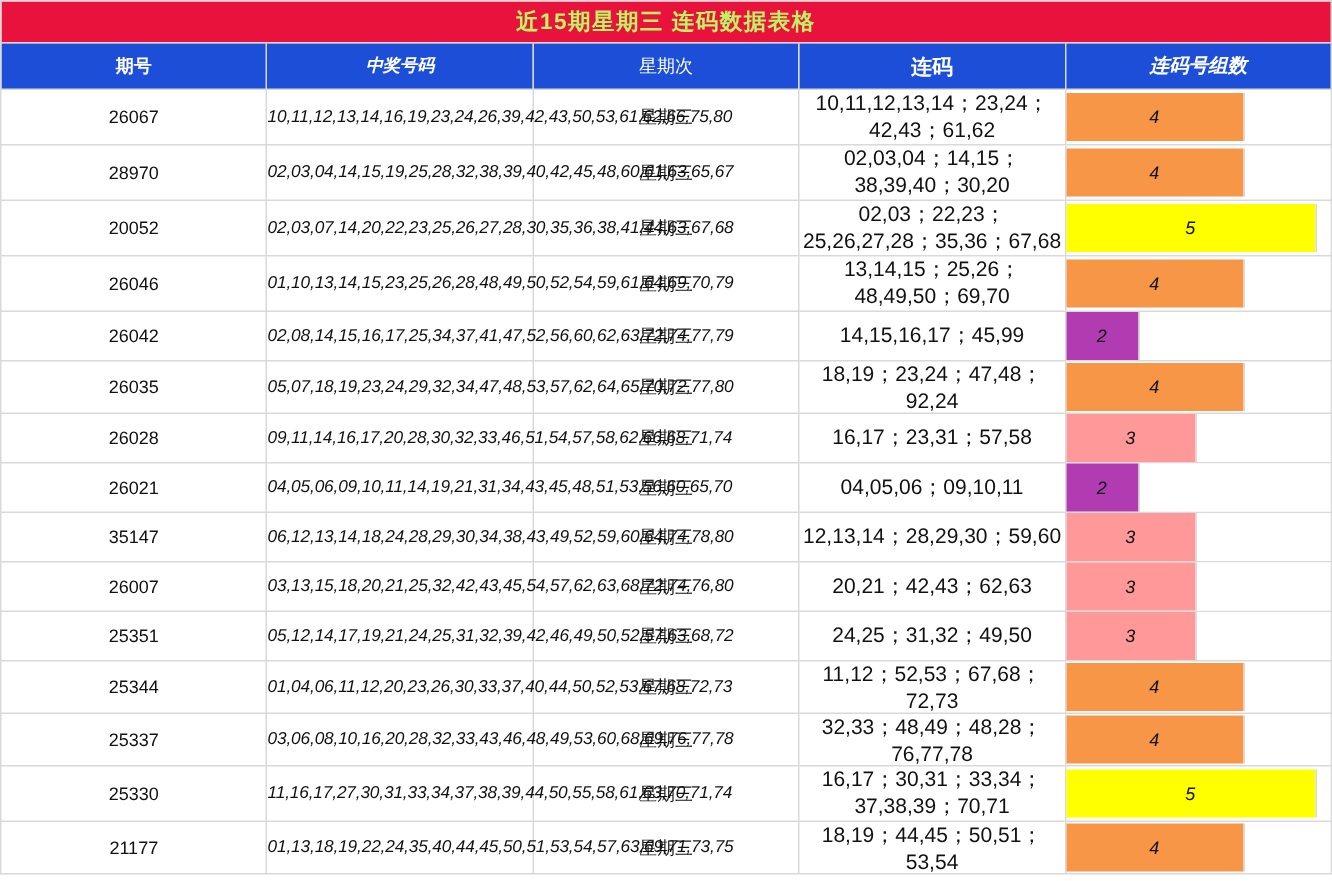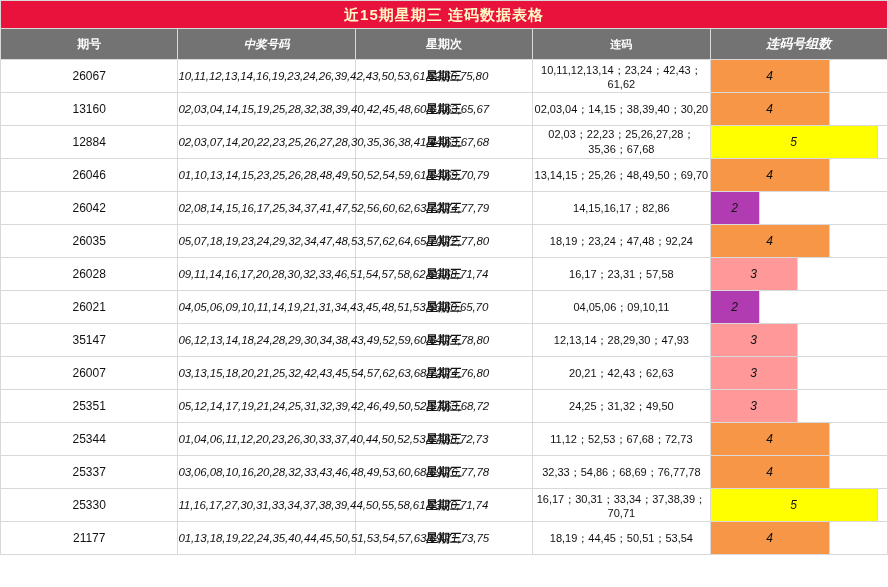--- a/index.html
+++ b/index.html
@@ -23,31 +23,31 @@
     table-layout: fixed;
     width: 888px;
   }
   table.lotto td, table.lotto th {
     border: 1px solid #d9d9d9;
     padding: 0;
     margin: 0;
   }
   .title-bar {
     background: #e8123c;
-    color: #fef9c3;
+    color: #bef264;
     font-size: 15px;
     font-weight: bold;
     text-align: center;
     height: 27px;
     line-height: 27px;
     letter-spacing: 1px;
     border: 1px solid #e8123c;
   }
   .hdr {
-    background: #737373;
+    background: #1d4ed8;
     color: #ffffff;
     font-size: 13px;
     font-weight: bold;
     text-align: center;
     height: 30px;
     line-height: 30px;
     border: 1px solid #e8123c;
   }
   .cell {
     height: 32px;
@@ -63,25 +63,25 @@
   }
   .c-nums {
     width: 348px;
     font-size: 11.5px;
     letter-spacing: -0.1px;
     font-style: italic;
   }
   .c-week {
     width: 62px;
     font-size: 12px;
-    font-weight: bold;
+    font-weight: normal;
   }
   .c-lian {
     width: 252px;
-    font-size: 11px;
+    font-size: 14px;
   }
   .c-count {
     width: 166px;
     padding: 0;
     font-style: italic;
   }
   .countwrap {
     display: flex;
     height: 32px;
     width: 100%;
@@ -132,34 +132,34 @@
           <td class="cell c-lian">10,11,12,13,14；23,24；42,43；61,62</td>
           <td class="cell c-count">
             <div class="countwrap">
               <div class="bar num" style="background: rgb(247, 150, 70); width: 118px;">4</div>
               <div class="sep"></div>
               <div class="bar rest" style="background: rgb(255, 255, 255);"></div>
             </div>
           </td>
         </tr>
         <tr>
-          <td class="cell c-issue">13160</td>
+          <td class="cell c-issue">28970</td>
           <td class="cell c-nums">02,03,04,14,15,19,25,28,32,38,39,40,42,45,48,60,61,63,65,67</td>
           <td class="cell c-week">星期三</td>
           <td class="cell c-lian">02,03,04；14,15；38,39,40；30,20</td>
           <td class="cell c-count">
             <div class="countwrap">
               <div class="bar num" style="background: rgb(247, 150, 70); width: 118px;">4</div>
               <div class="sep"></div>
               <div class="bar rest" style="background: rgb(255, 255, 255);"></div>
             </div>
           </td>
         </tr>
         <tr>
-          <td class="cell c-issue">12884</td>
+          <td class="cell c-issue">20052</td>
           <td class="cell c-nums">02,03,07,14,20,22,23,25,26,27,28,30,35,36,38,41,44,63,67,68</td>
           <td class="cell c-week">星期三</td>
           <td class="cell c-lian">02,03；22,23；25,26,27,28；35,36；67,68</td>
           <td class="cell c-count">
             <div class="countwrap">
               <div class="bar num" style="background: rgb(255, 255, 0); width: 166px;">5</div>
               <div class="sep"></div>
               <div class="bar rest" style="background: rgb(255, 255, 255);"></div>
             </div>
           </td>
@@ -174,21 +174,21 @@
               <div class="bar num" style="background: rgb(247, 150, 70); width: 118px;">4</div>
               <div class="sep"></div>
               <div class="bar rest" style="background: rgb(255, 255, 255);"></div>
             </div>
           </td>
         </tr>
         <tr>
           <td class="cell c-issue">26042</td>
           <td class="cell c-nums">02,08,14,15,16,17,25,34,37,41,47,52,56,60,62,63,72,74,77,79</td>
           <td class="cell c-week">星期三</td>
-          <td class="cell c-lian">14,15,16,17；82,86</td>
+          <td class="cell c-lian">14,15,16,17；45,99</td>
           <td class="cell c-count">
             <div class="countwrap">
               <div class="bar num" style="background: rgb(177, 59, 177); width: 48px;">2</div>
               <div class="sep"></div>
               <div class="bar rest" style="background: rgb(255, 255, 255);"></div>
             </div>
           </td>
         </tr>
         <tr>
           <td class="cell c-issue">26035</td>
@@ -226,21 +226,21 @@
               <div class="bar num" style="background: rgb(177, 59, 177); width: 48px;">2</div>
               <div class="sep"></div>
               <div class="bar rest" style="background: rgb(255, 255, 255);"></div>
             </div>
           </td>
         </tr>
         <tr>
           <td class="cell c-issue">35147</td>
           <td class="cell c-nums">06,12,13,14,18,24,28,29,30,34,38,43,49,52,59,60,64,74,78,80</td>
           <td class="cell c-week">星期三</td>
-          <td class="cell c-lian">12,13,14；28,29,30；47,93</td>
+          <td class="cell c-lian">12,13,14；28,29,30；59,60</td>
           <td class="cell c-count">
             <div class="countwrap">
               <div class="bar num" style="background: rgb(255, 153, 153); width: 86px;">3</div>
               <div class="sep"></div>
               <div class="bar rest" style="background: rgb(255, 255, 255);"></div>
             </div>
           </td>
         </tr>
         <tr>
           <td class="cell c-issue">26007</td>
@@ -278,21 +278,21 @@
               <div class="bar num" style="background: rgb(247, 150, 70); width: 118px;">4</div>
               <div class="sep"></div>
               <div class="bar rest" style="background: rgb(255, 255, 255);"></div>
             </div>
           </td>
         </tr>
         <tr>
           <td class="cell c-issue">25337</td>
           <td class="cell c-nums">03,06,08,10,16,20,28,32,33,43,46,48,49,53,60,68,69,76,77,78</td>
           <td class="cell c-week">星期三</td>
-          <td class="cell c-lian">32,33；54,86；68,69；76,77,78</td>
+          <td class="cell c-lian">32,33；48,49；48,28；76,77,78</td>
           <td class="cell c-count">
             <div class="countwrap">
               <div class="bar num" style="background: rgb(247, 150, 70); width: 118px;">4</div>
               <div class="sep"></div>
               <div class="bar rest" style="background: rgb(255, 255, 255);"></div>
             </div>
           </td>
         </tr>
         <tr>
           <td class="cell c-issue">25330</td>

